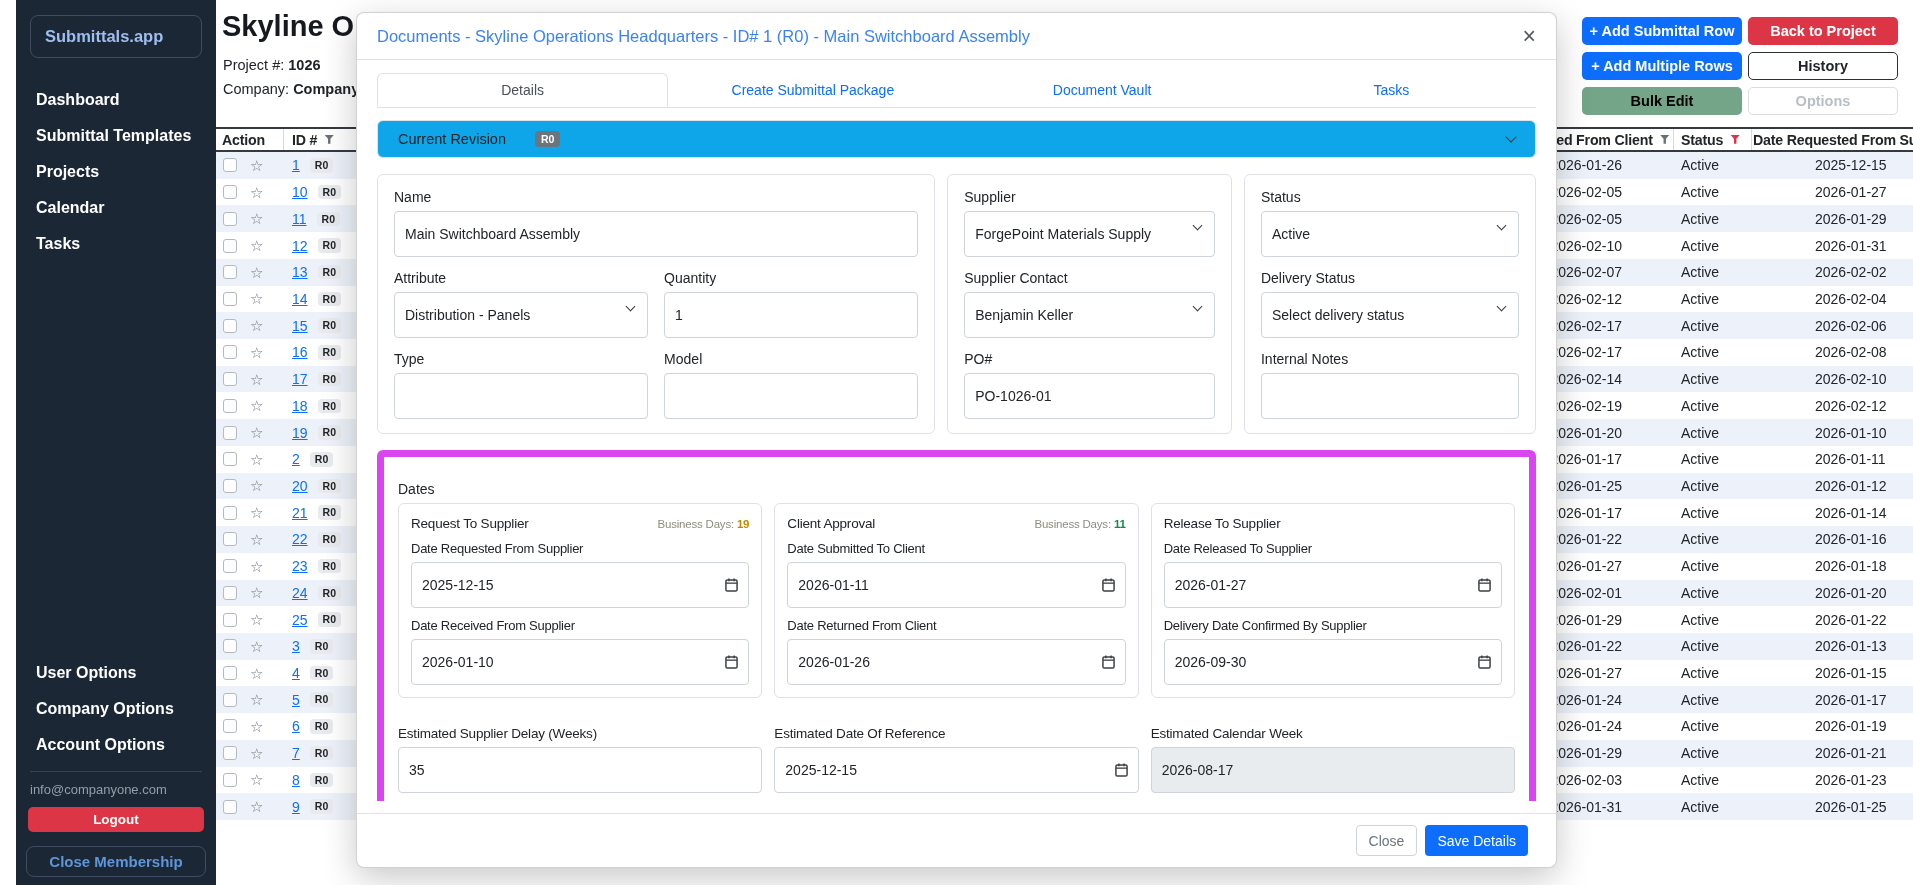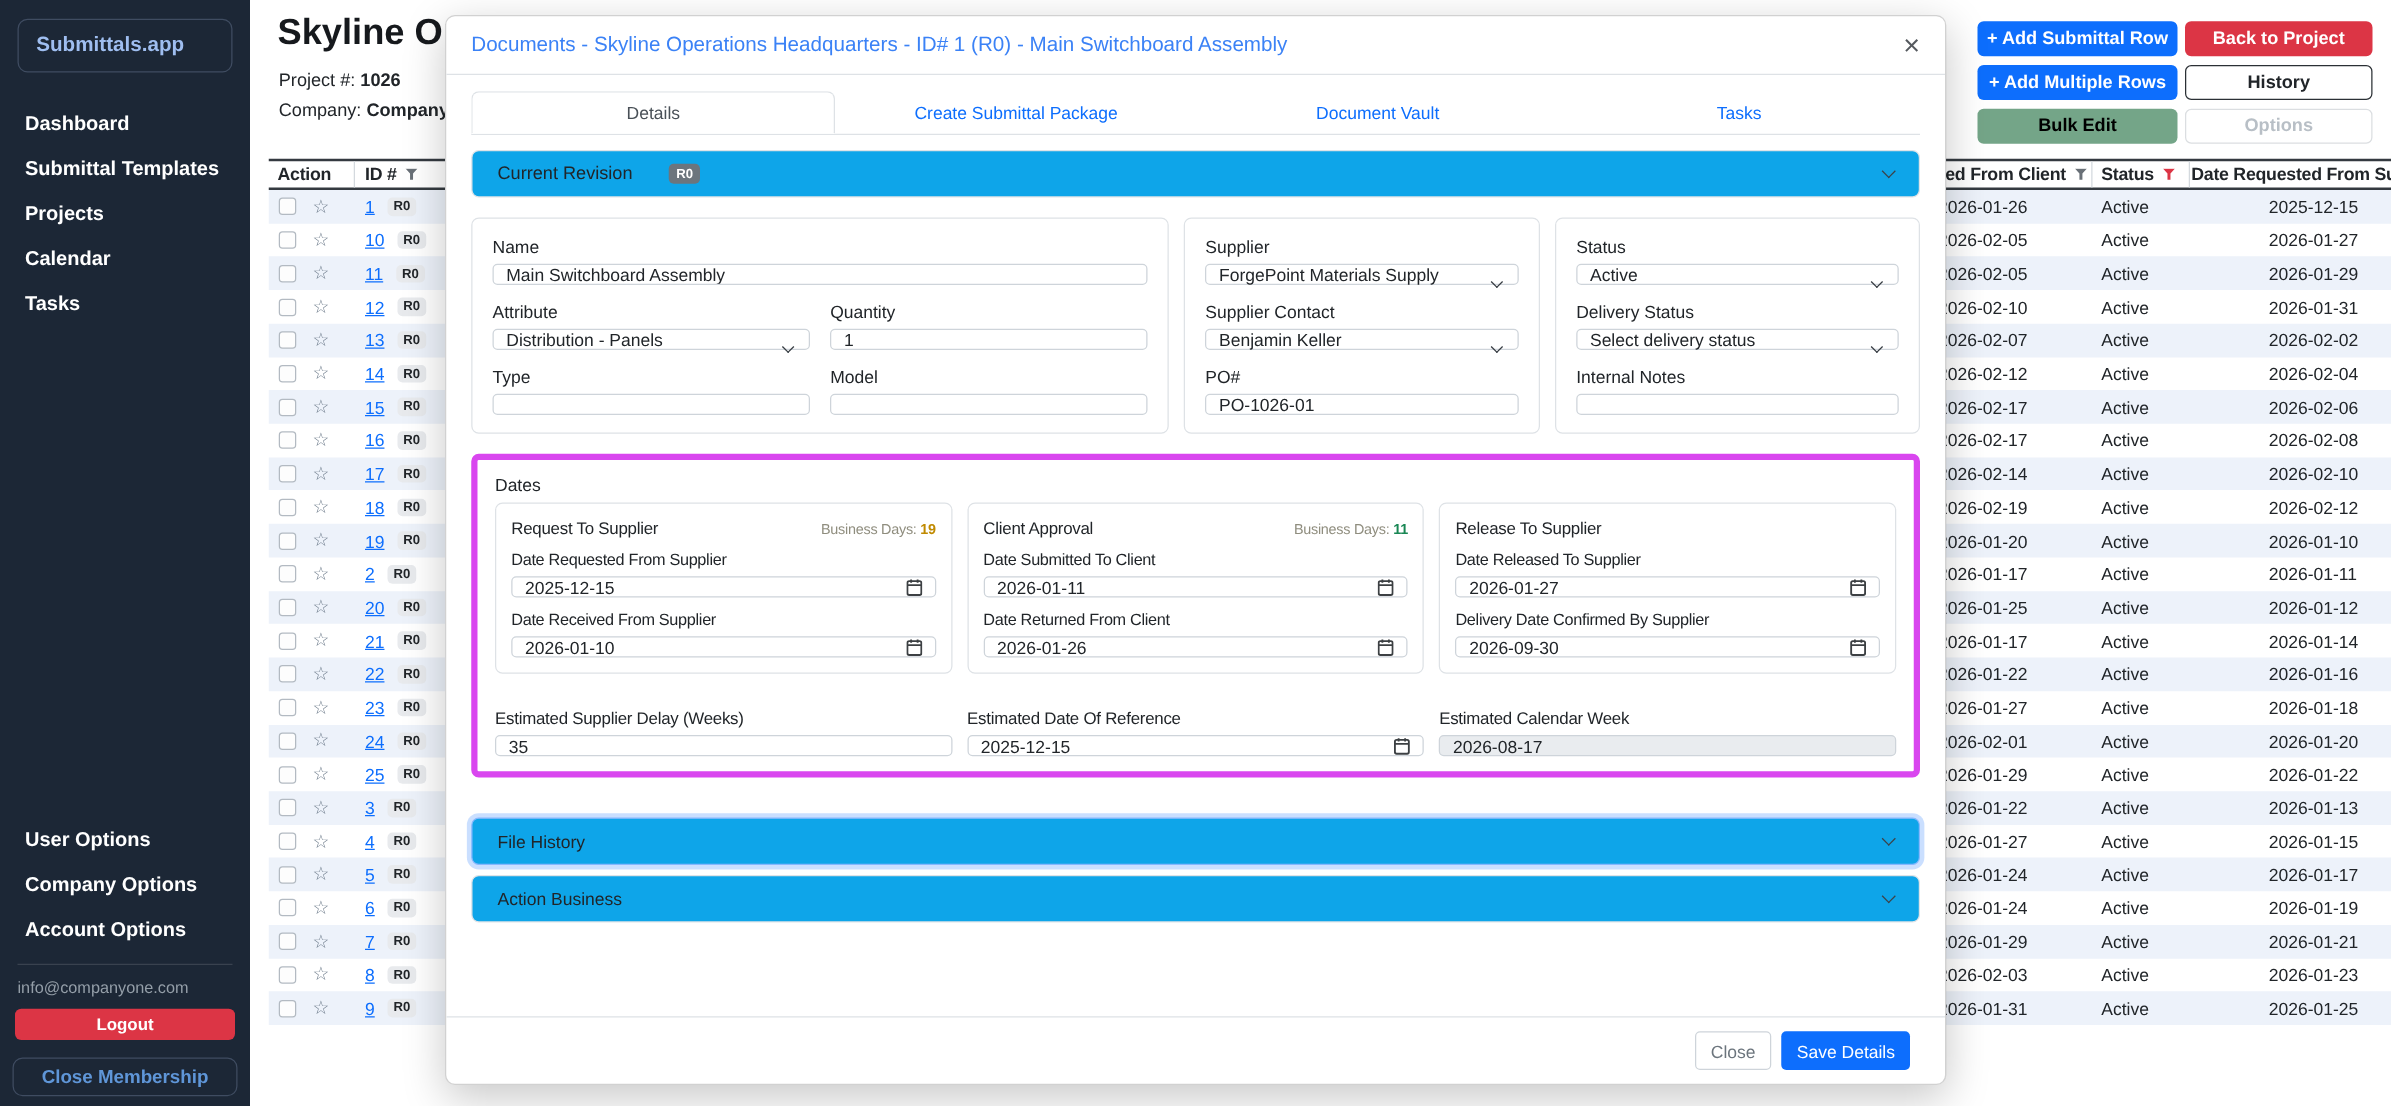--- a/index.html
+++ b/index.html
@@ -1,21 +1,21 @@
 <!DOCTYPE html>
 <html><head>
 <meta charset="utf-8">
 <style>
   * { margin:0; padding:0; box-sizing:border-box; }
   html,body { background:#fff; }
   body { font-family:"Liberation Sans", sans-serif; color:#212529; }
   .screen { position:relative; width:1913px; height:885px; overflow:hidden; background:#fff; }
 
   
-  .sidebar { position:absolute; left:0; top:0; width:200px; height:885px; background:#1c2736; z-index:5; }
+  .sidebar { position:absolute; left:16px; top:0; width:200px; height:885px; background:#1c2736; z-index:5; }
   .logo-box { margin:15px 14px 0 14px; border:1px solid #3f4c61; border-radius:8px; padding:11px 14px; }
   .logo-text { color:#9fbef0; font-size:16.5px; font-weight:bold; }
   .nav { margin-top:24px; }
   .nav-item { padding:9px 20px; color:#ffffff; font-size:16px; font-weight:bold; cursor:pointer; }
   .sidebar-bottom { position:absolute; top:655px; left:0; right:0; }
   .divider { border-top:1px solid #39424f; margin:8px 14px 0 14px; }
   .email { padding:10px 14px 4px 14px; color:#949ea8; font-size:13px; }
   .logout-btn { display:block; margin:6px 12px 0 12px; height:25px; width:176px; background:#dc3545; border:none; border-radius:5px; color:#fff; font-size:13.5px; font-weight:bold; font-family:inherit; cursor:pointer; }
   .core-btn { display:block; margin:14px 10px 0 10px; height:31px; width:180px; background:transparent; border:1px solid #3f4c61; border-radius:8px; color:#5f96d8; font-size:15px; font-weight:bold; font-family:inherit; cursor:pointer; }
 
@@ -69,32 +69,32 @@
   .acc { border:1px solid #dfe3e7; border-radius:6px; height:38px; display:flex; align-items:center; padding:0 20px; font-size:14.5px; cursor:pointer; background:#0ea5e9;gap:20px; }
   .acc.rev-acc { margin-top:12px; }
   .acc.focused { border-color:#86b7fe; box-shadow:0 0 0 3.5px rgba(13,110,253,.22); }
   .badge-dark { margin-left:9px; background:#6c757d; color:#fff; font-size:10.5px; font-weight:bold; padding:3px 6px; border-radius:4px; line-height:1; }
   .chev { width:8px; height:8px; border-right:1.7px solid #3c4248; border-bottom:1.7px solid #3c4248; transform:rotate(45deg); margin-left:auto; margin-top:-4px; flex:0 0 auto; }
 
   .cards { display:flex; gap:12px; margin-top:16px; }
   .card { border:1px solid #dee2e6; border-radius:6px; padding:14px 16px; }
   .card.c1 { flex:577; } .card.c2 { flex:276; } .card.c3 { flex:284; }
   .flabel { font-size:14px; color:#212529; margin-bottom:6px; }
-  .inp { width:100%; height:17px; border:1px solid #ced4da; border-radius:4px; font-size:14px; color:#212529; padding:0 10px; font-family:inherit; background:#fff; display:flex; align-items:center; }
+  .inp { width:100%; height:46px; border:1px solid #ced4da; border-radius:4px; font-size:14px; color:#212529; padding:0 10px; font-family:inherit; background:#fff; display:flex; align-items:center; }
   input.inp { display:block; }
   .inp.disabled { background:#e9ecef; }
   .sel { position:relative; padding-right:28px; cursor:pointer; }
   .sel .schev { position:absolute; right:13px; top:10px; width:7px; height:7px; border-right:1.6px solid #343a40; border-bottom:1.6px solid #343a40; transform:rotate(45deg); }
   .frow { display:flex; gap:16px; margin-top:13px; }
   .frow > div { flex:1; min-width:0; }
   .datefld { justify-content:space-between; cursor:pointer; }
   .datefld svg { flex:0 0 auto; margin-left:6px; }
 
   .bottomrow { display:flex; gap:12px; margin-top:16px; }
-  .dates-card { flex:775; border:5px solid #d946ef; border-radius:6px; padding:12px 14px; }
+  .dates-card { flex:775; border:7px solid #d946ef; border-radius:6px; padding:24px 14px; }
   .comments-card { flex:374; border:1px solid #dee2e6; border-radius:6px; padding:12px 16px; }
   .sect-label { font-size:14px; margin-bottom:6px; }
   .dgroups { display:flex; gap:12px; margin-top:4px; }
   .dgroup { flex:1; border:1px solid #dee2e6; border-radius:6px; padding:12px; min-width:0; }
   .dg-head { display:flex; align-items:baseline; justify-content:space-between; white-space:nowrap; }
   .dg-title { font-size:13.5px; letter-spacing:-0.2px; }
   .dg-bd { font-size:11.5px; color:#8f8d7e; letter-spacing:-0.2px; }
   .dg-bd b { font-weight:bold; }
   .dlabel { font-size:13px; letter-spacing:-0.25px; margin:10px 0 6px 0; white-space:nowrap; }
   .estimates { display:flex; gap:12px; margin-top:28px; }

